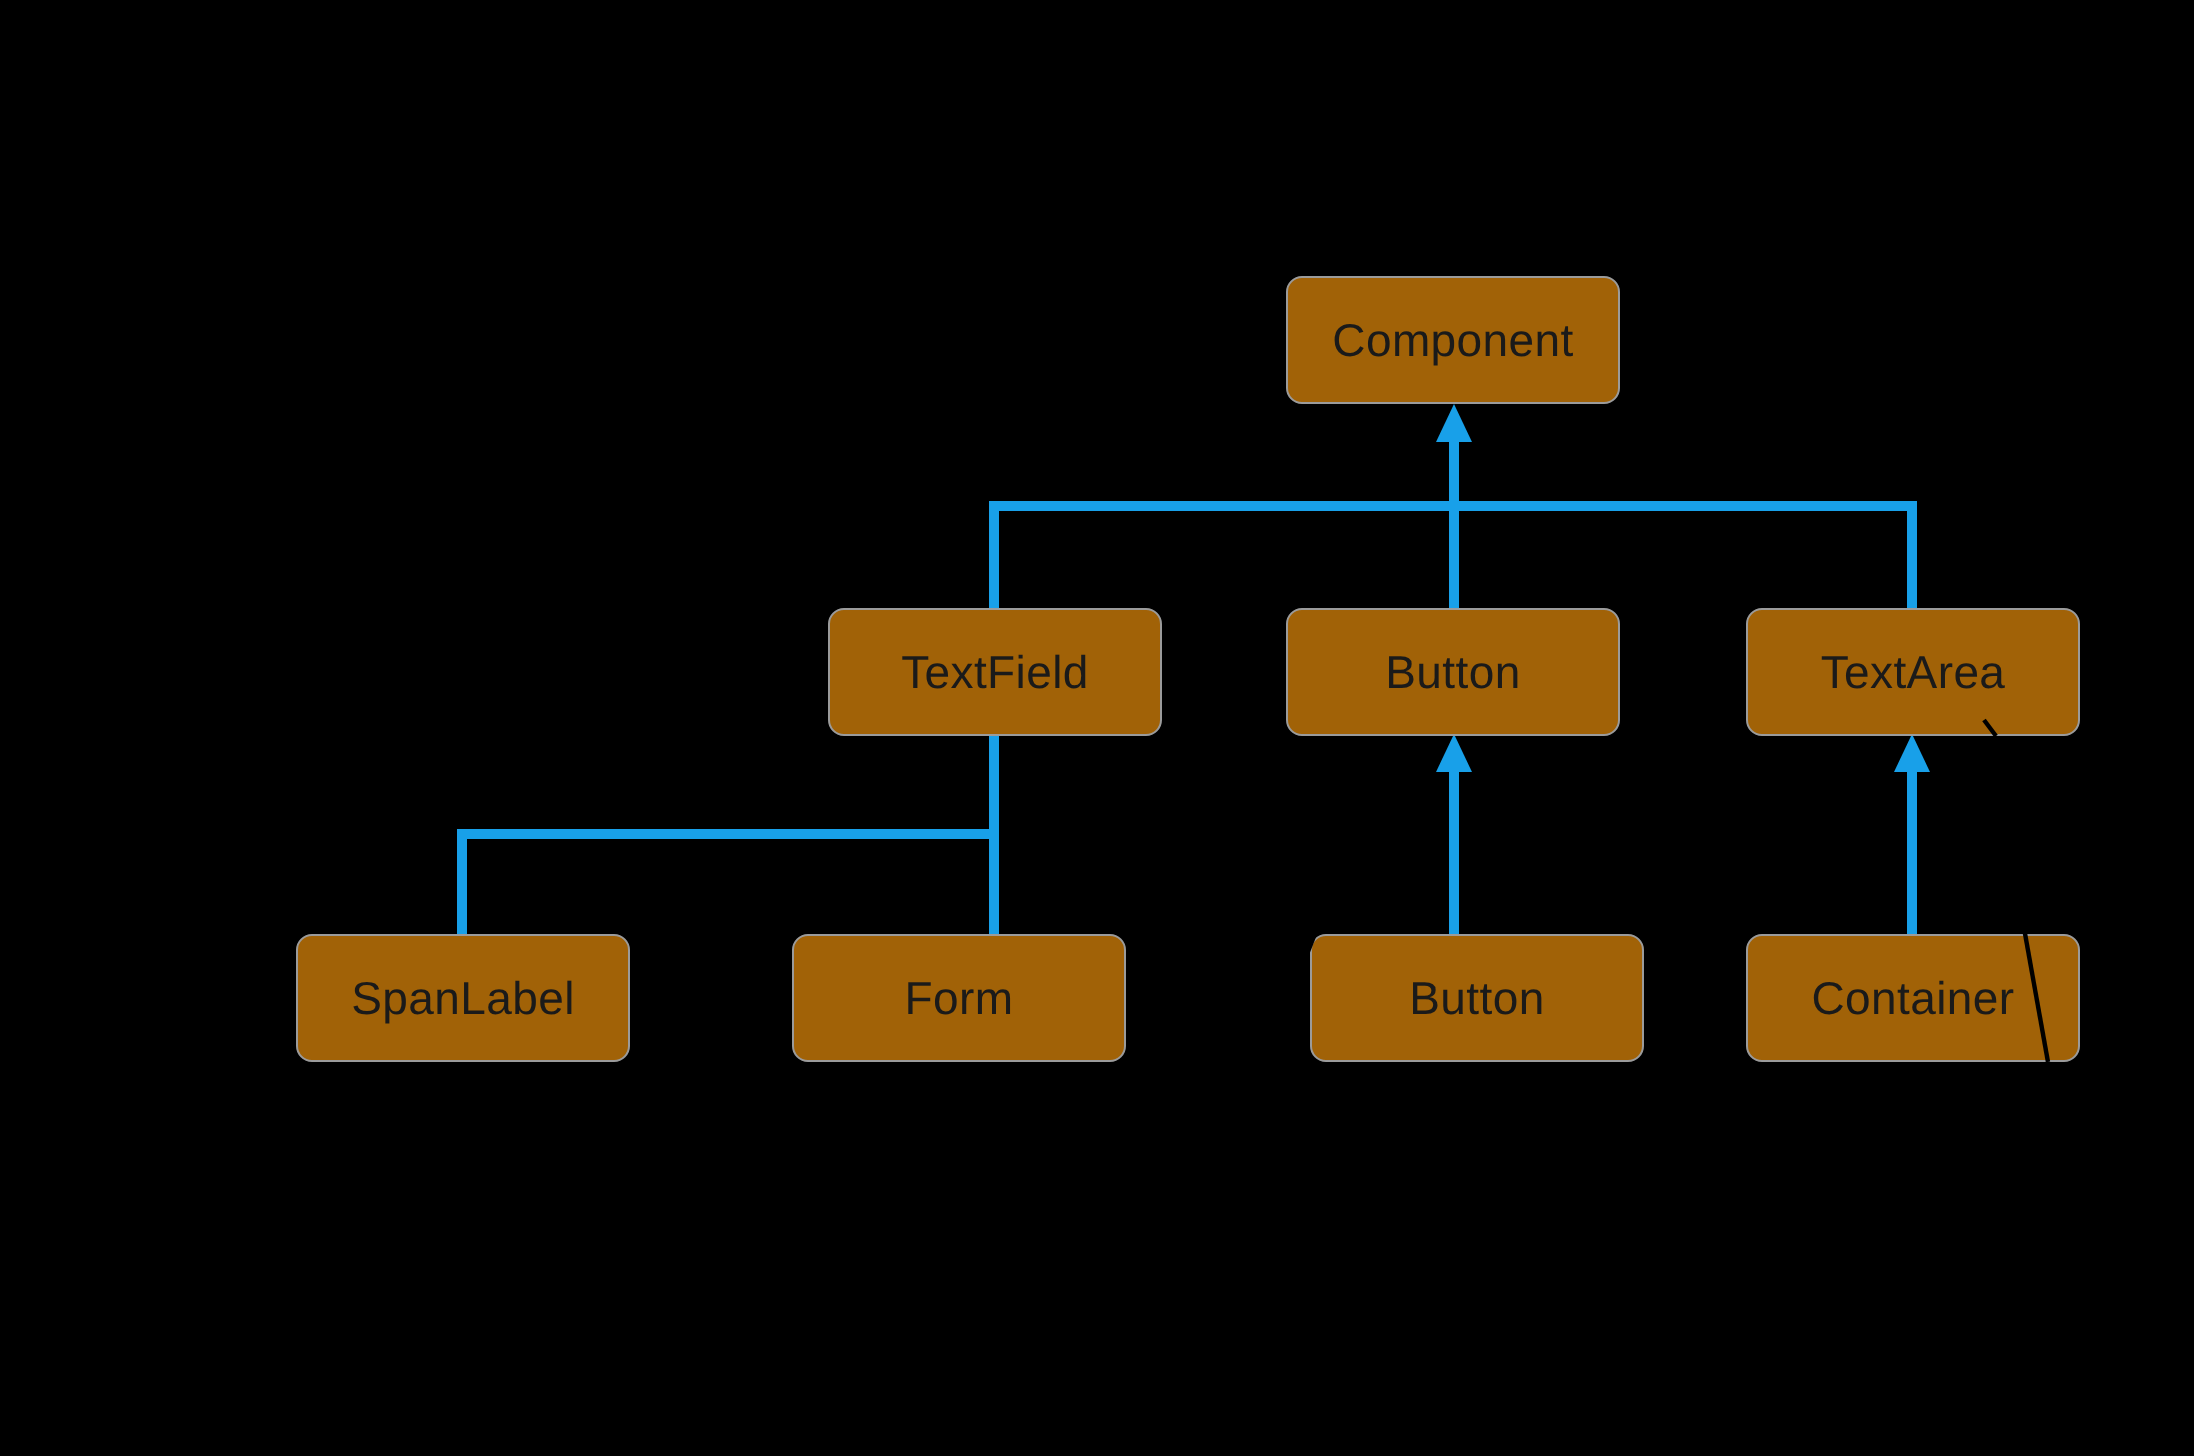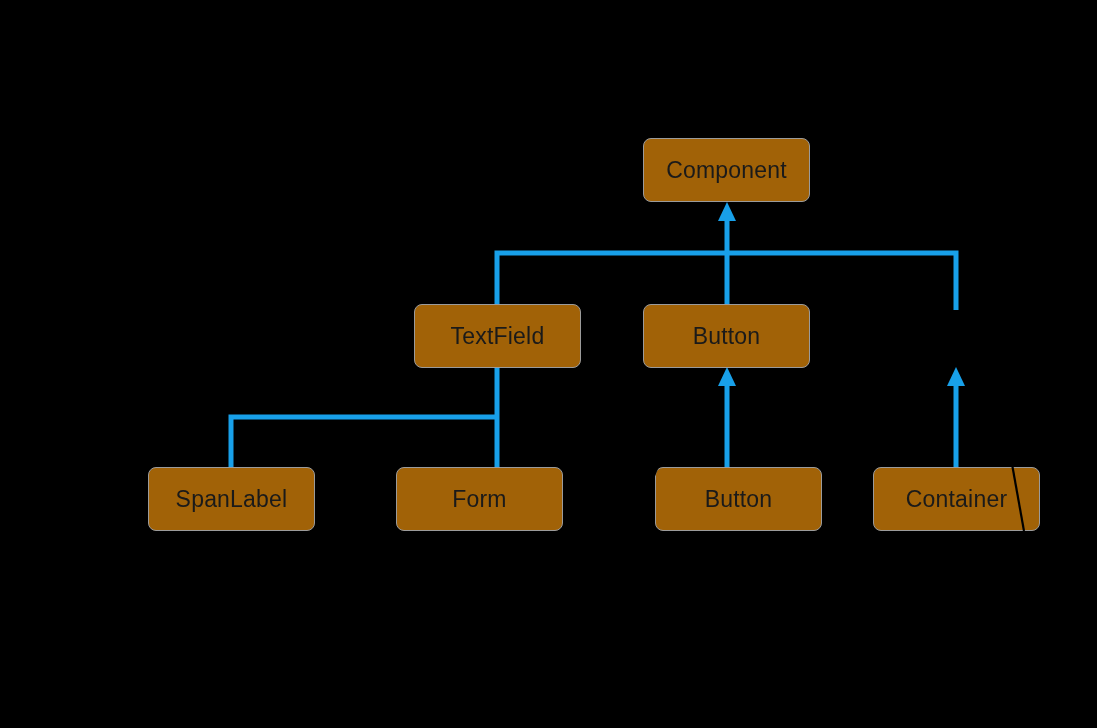--- a/index.html
+++ b/index.html
@@ -89,20 +89,23 @@
   <div class="layer nodes-layer">
     <div class="node pos-component">
       <span>Component</span>
     </div>
     <div class="node pos-container">
       <span>TextField</span>
     </div>
     <div class="node pos-label">
       <span>Button</span>
     </div>
+    <div class="node pos-textarea">
+      <span>TextArea</span>
+    </div>
     <div class="node pos-spanlabel">
       <span>SpanLabel</span>
     </div>
     <div class="node pos-form">
       <span>Form</span>
     </div>
     <div class="node pos-button">
       <span>Button</span>
     </div>
     <div class="node pos-textfield">

